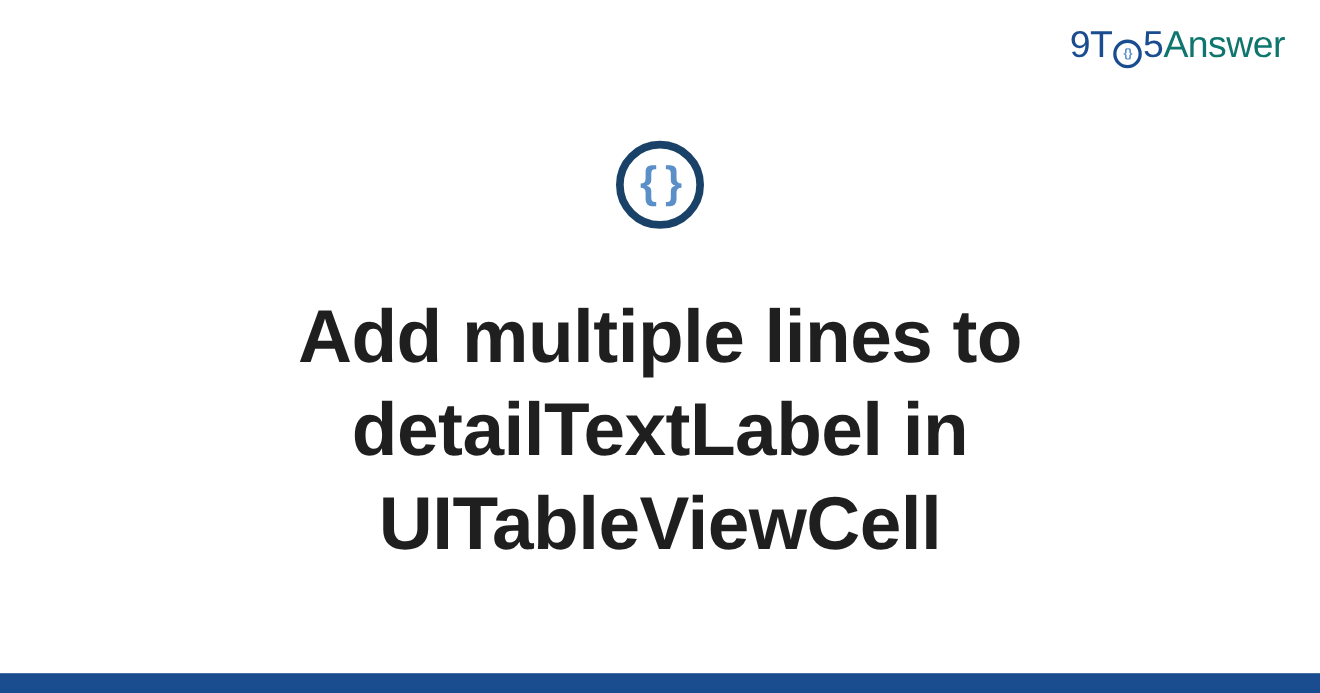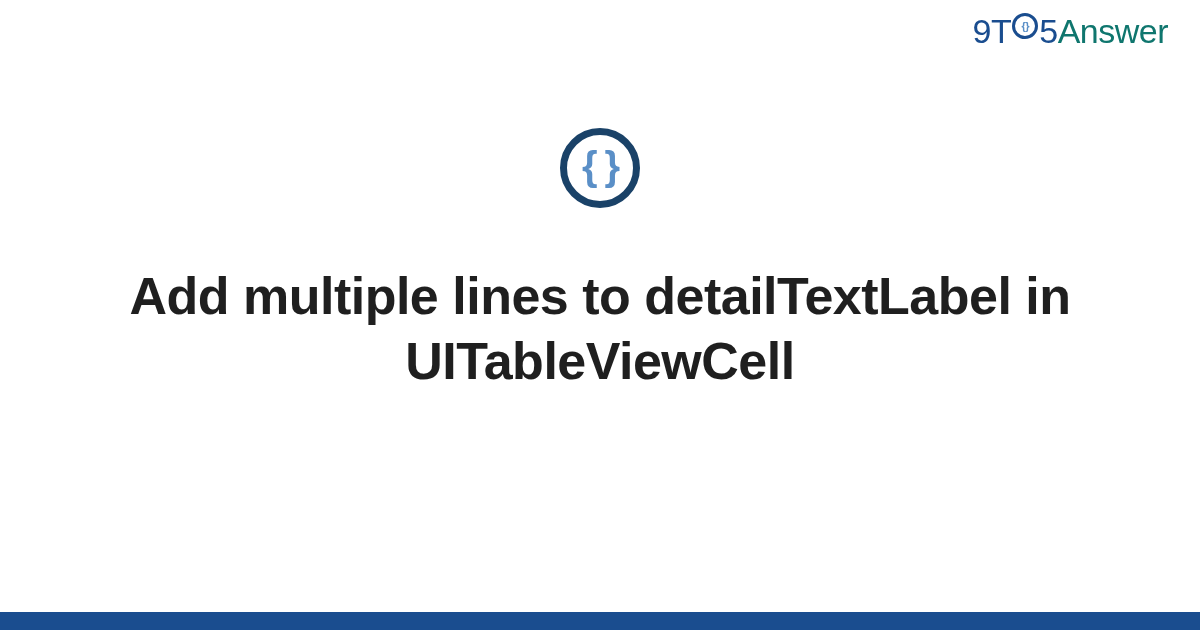--- a/index.html
+++ b/index.html
@@ -10,28 +10,28 @@
     body {
       width: 1200px;
       height: 630px;
       background: #ffffff;
       font-family: -apple-system, BlinkMacSystemFont, "Segoe UI", Helvetica, Arial, sans-serif;
       position: relative;
       overflow: hidden;
     }
     .logo {
       position: absolute;
-      top: 12px;
+      top: 22px;
       right: 32px;
       font-size: 34px;
       font-weight: 400;
       color: #1a4d8f;
       letter-spacing: -0.5px;
       display: flex;
-      align-items: flex-start;
+      align-items: flex-end;
     }
     .logo-9t {
       color: #1a4d8f;
       font-weight: 400;
     }
     .logo-o {
       display: inline-flex;
       align-items: center;
       justify-content: center;
       width: 26px;
@@ -79,21 +79,21 @@
       font-size: 40px;
       font-weight: 700;
       color: #5a8fc7;
       letter-spacing: -2px;
       font-family: "Segoe UI", Arial, sans-serif;
       line-height: 1;
       position: relative;
       top: -2px;
     }
     .title {
-      font-size: 52px;
+      font-size: 68px;
       font-weight: 700;
       color: #1f1f1f;
       text-align: center;
       line-height: 1.25;
       max-width: 1000px;
       letter-spacing: -0.5px;
     }
     .bottom-bar {
       position: absolute;
       bottom: 0;

